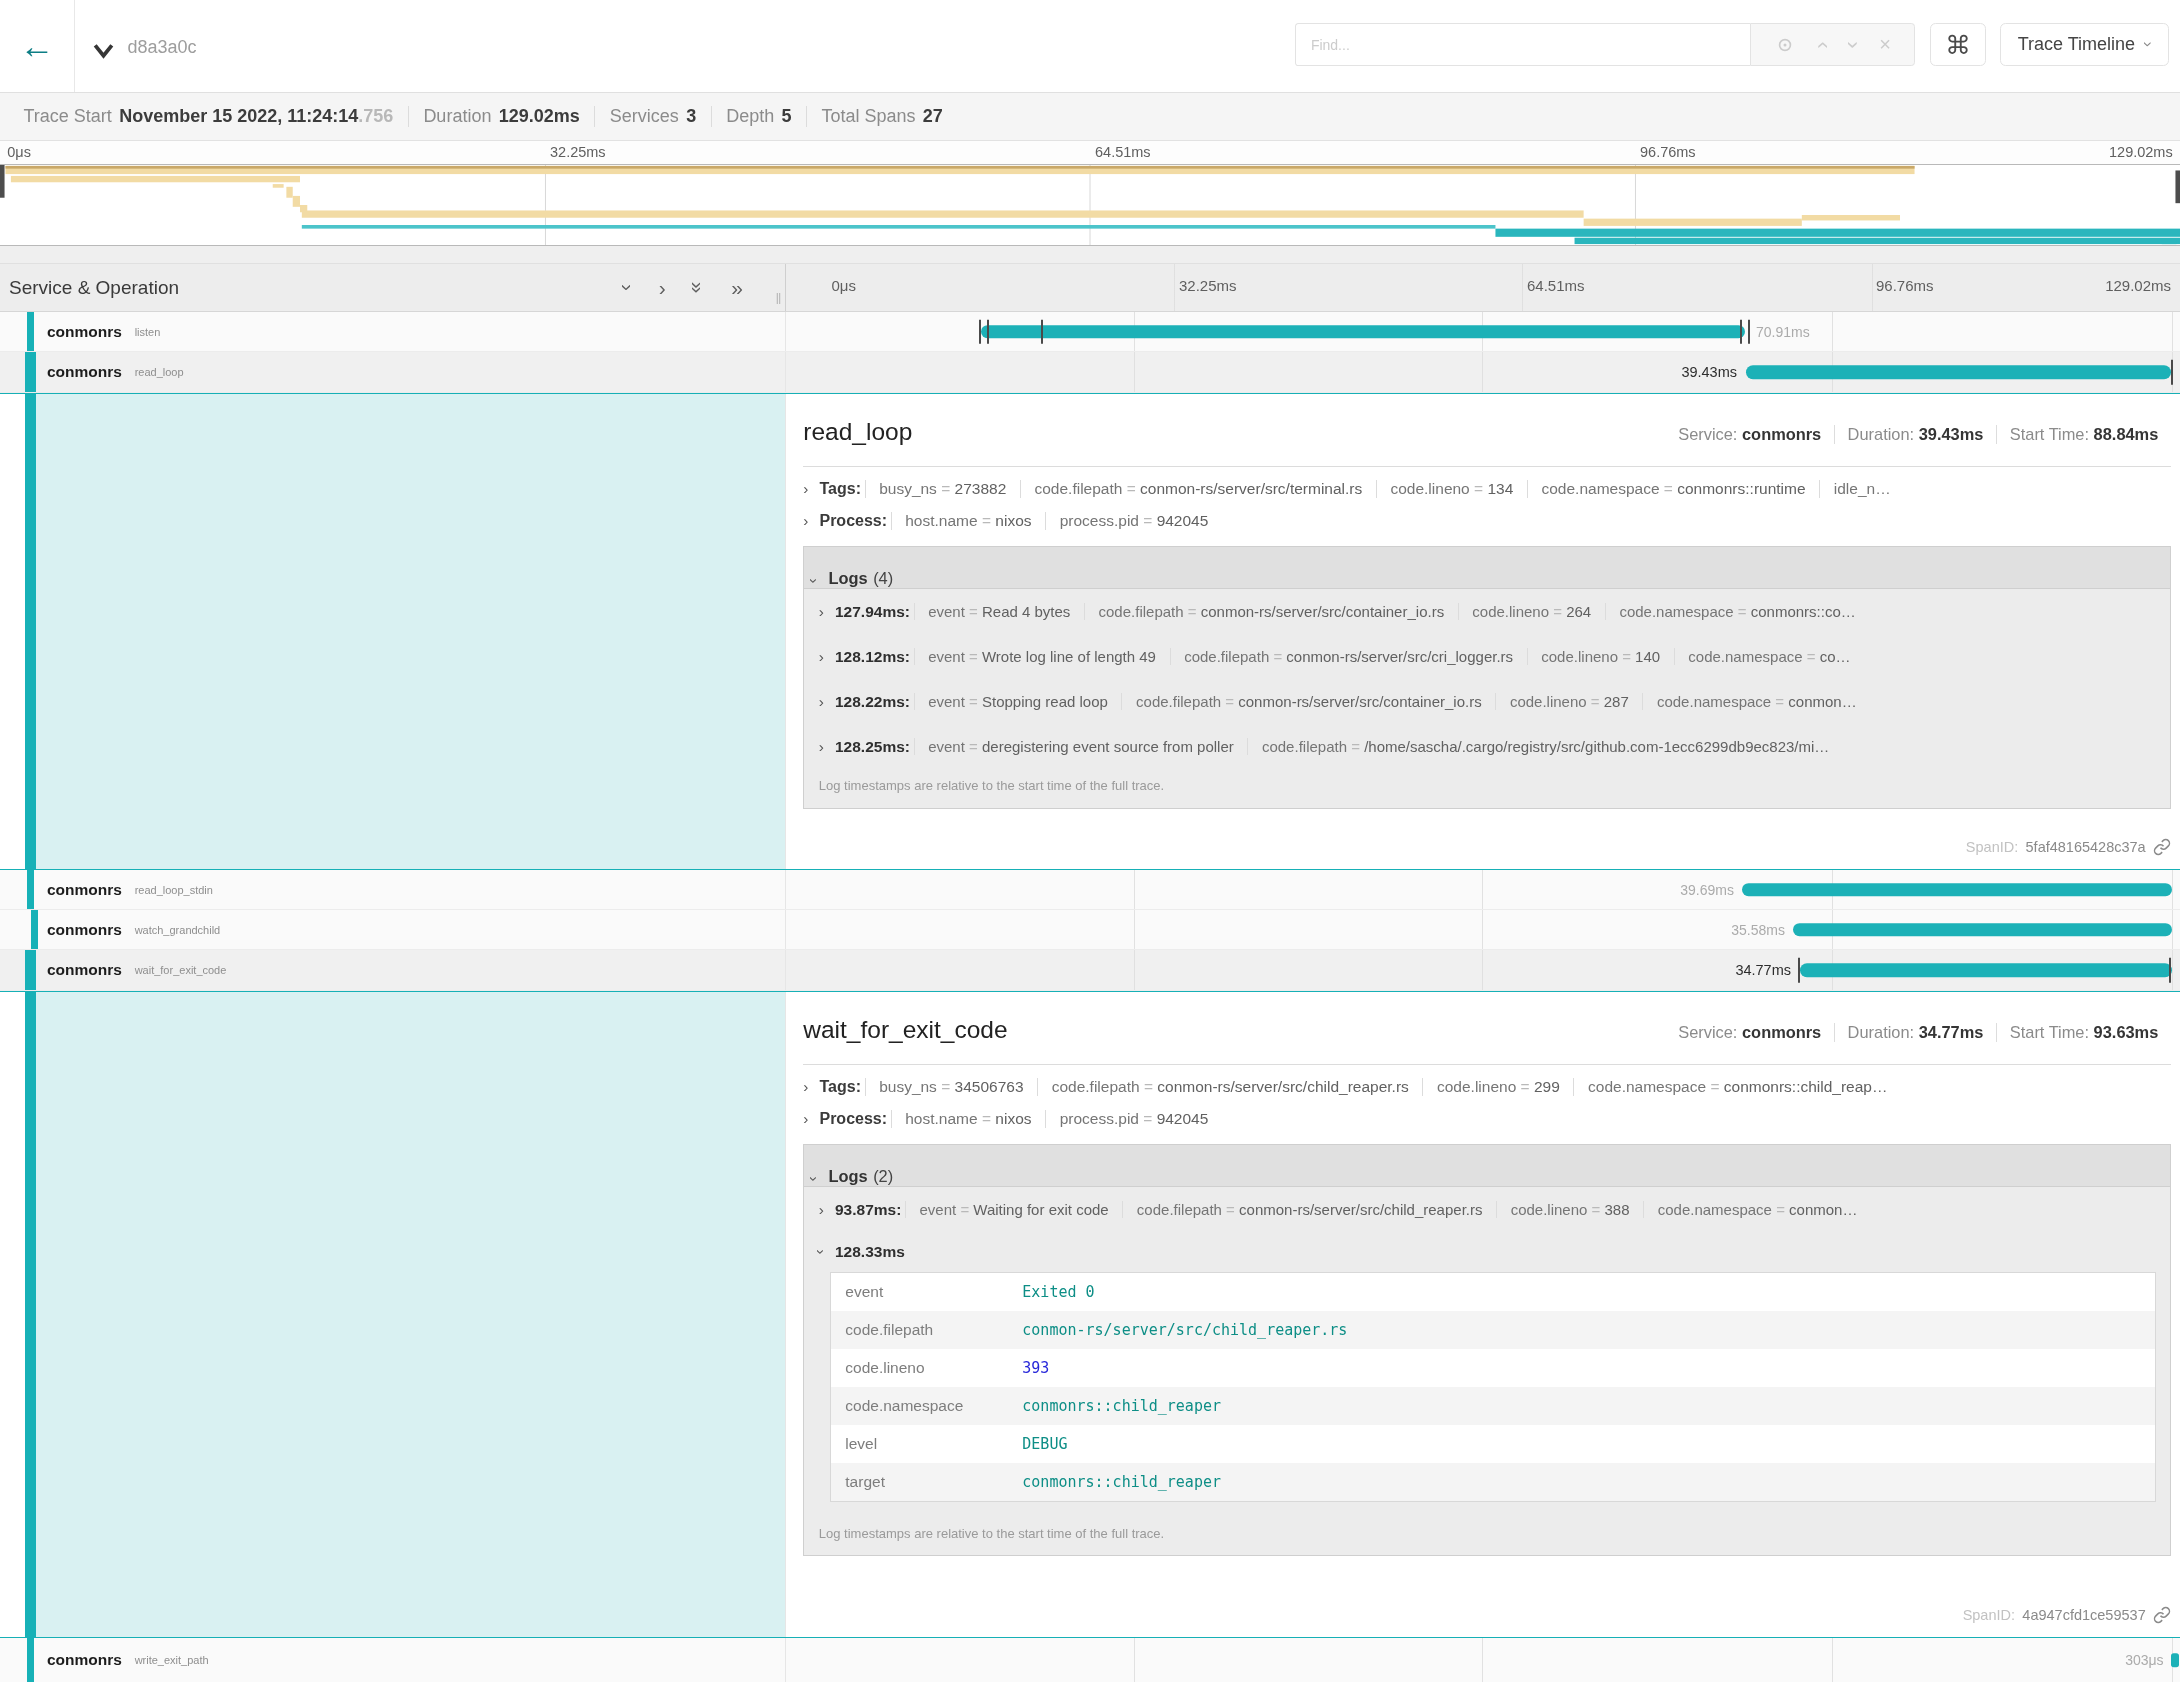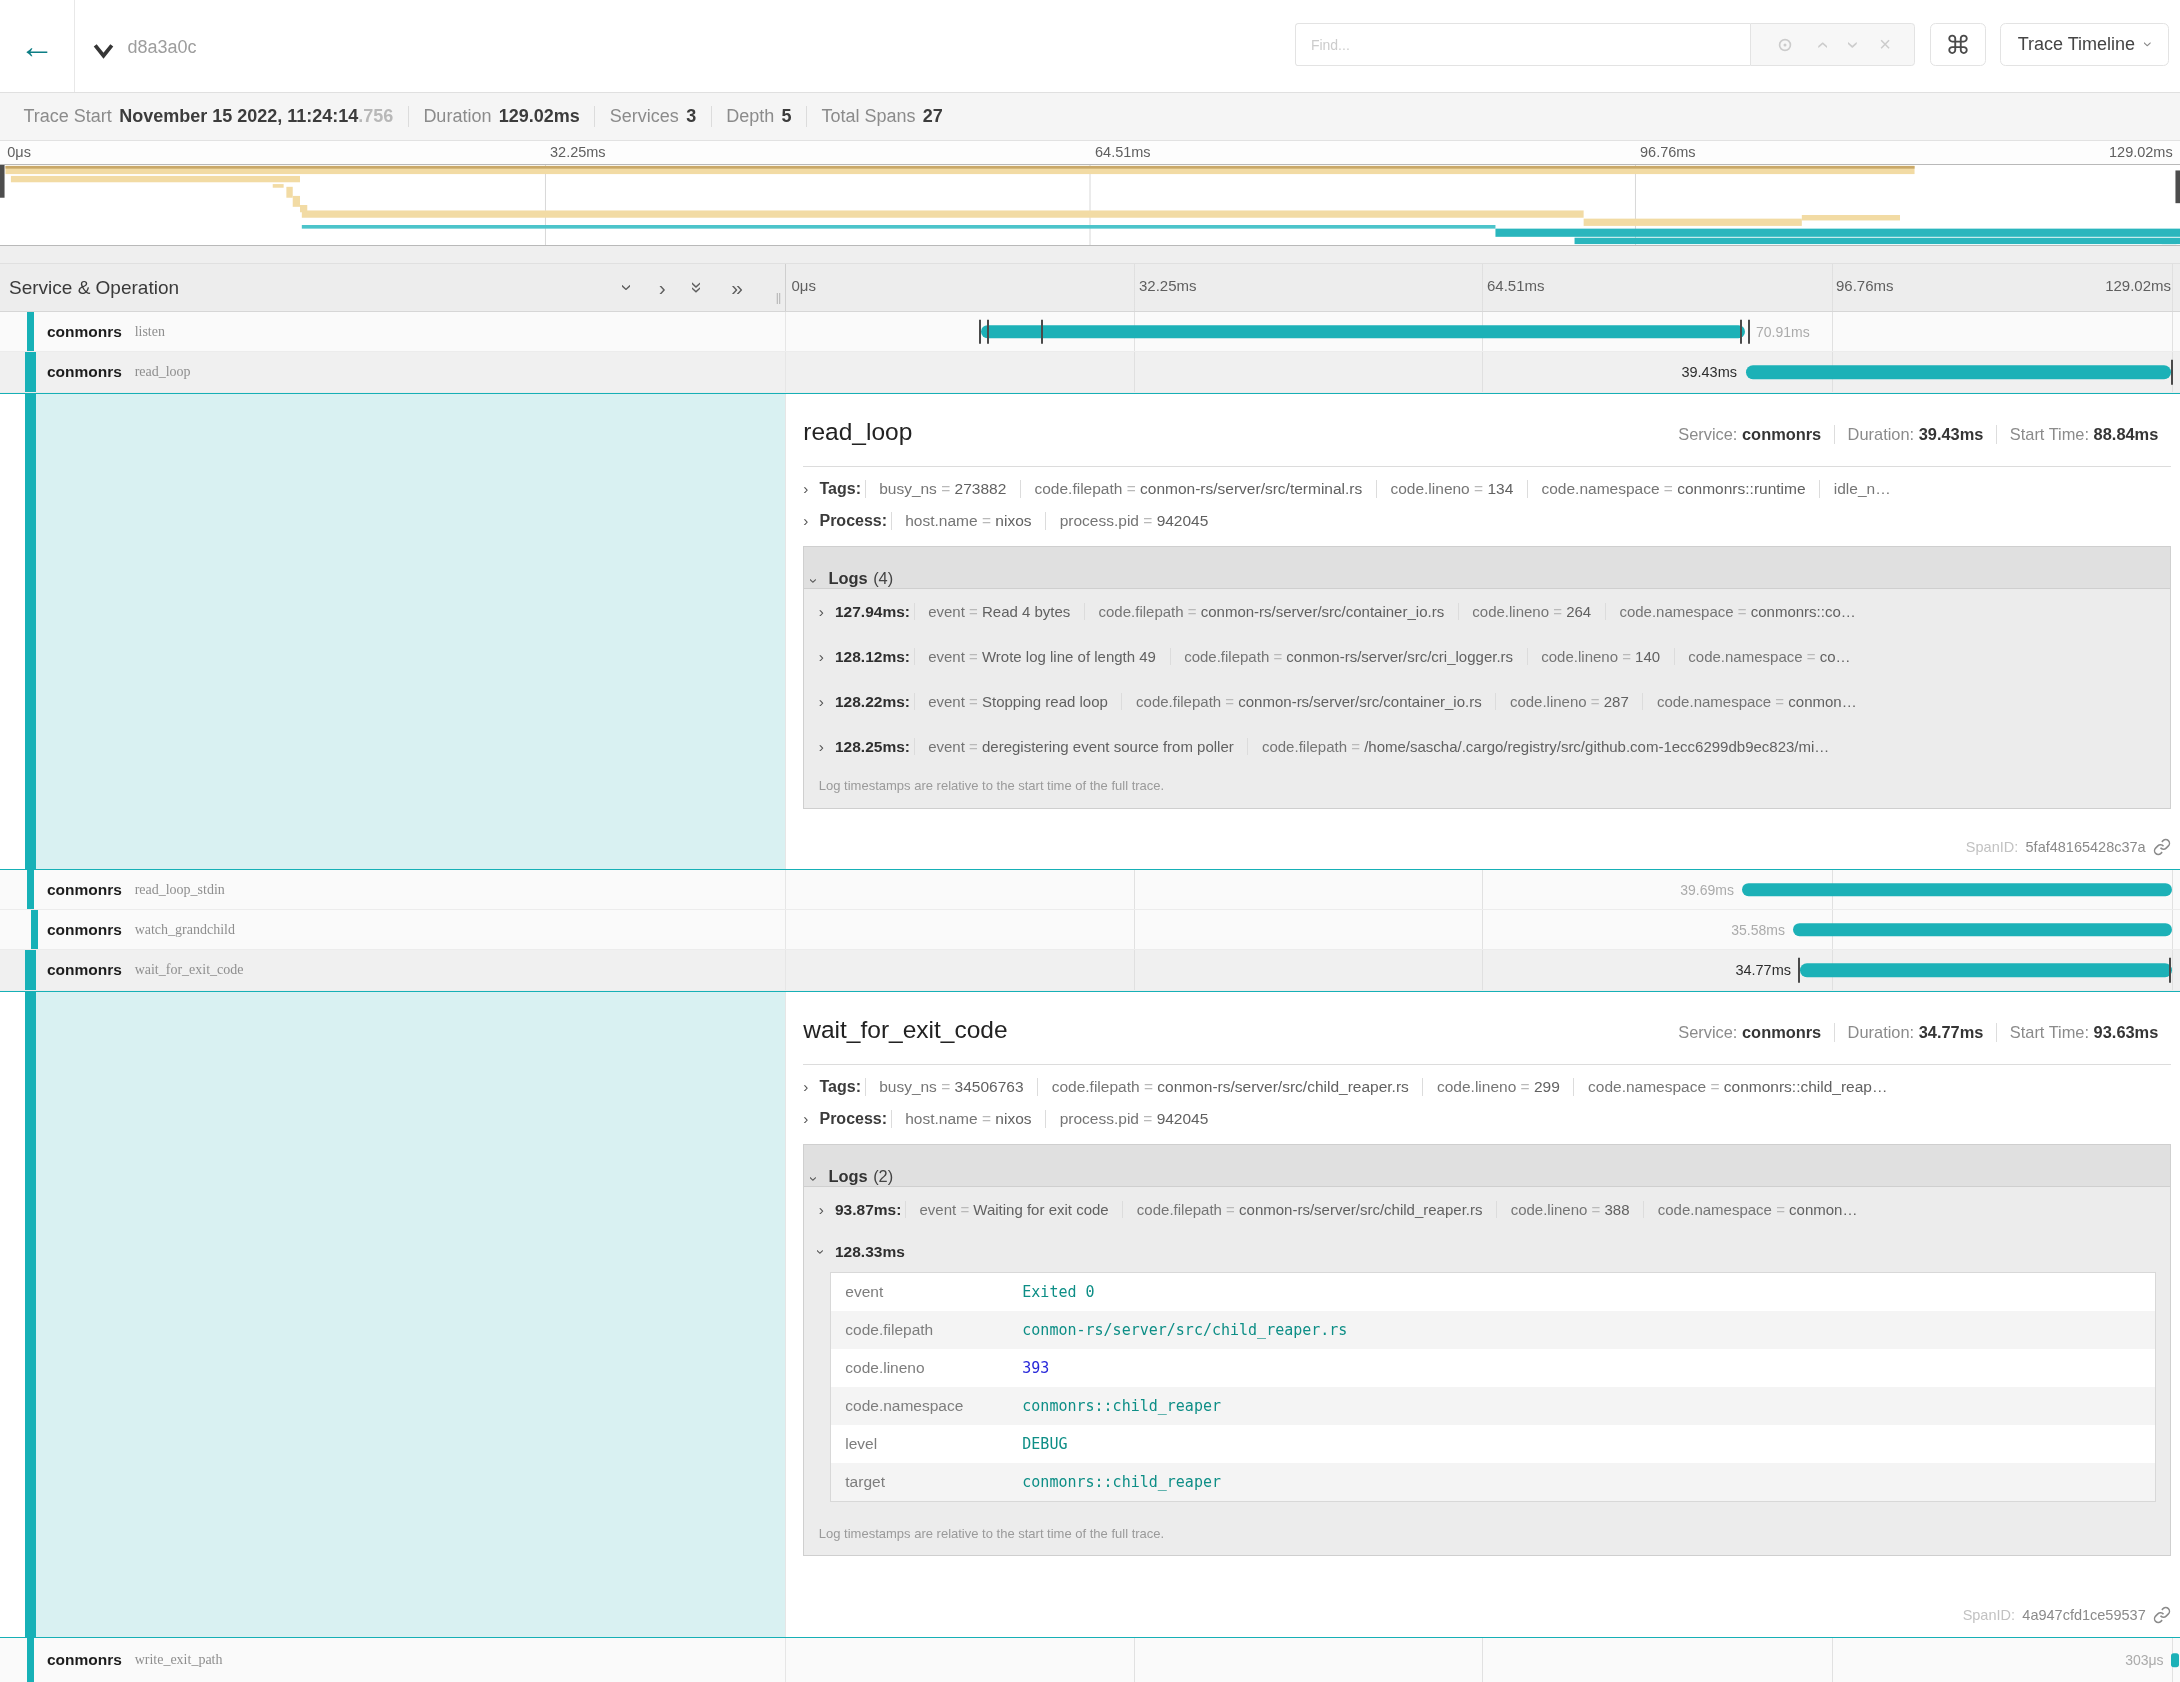--- a/index.html
+++ b/index.html
@@ -45,39 +45,39 @@
   .mini-ticks span { position: absolute; top: 2.7px; }
   .minimap { height: 82px; border-top: 0.9px solid #b9b9b9; border-bottom: 0.9px solid #b9b9b9; position: relative; background: #fff; }
   .minimap svg { display: block; }
   .gap-row { height: 18px; background: #efefef; border-bottom: 0.9px solid #e0e0e0; }
 
   
   .grid-bg { background-image: linear-gradient(#dedede,#dedede), linear-gradient(#dedede,#dedede),
              linear-gradient(#dedede,#dedede), linear-gradient(#dedede,#dedede);
              background-position: 348px 0, 696px 0, 1046px 0, 1386px 0;
              background-size: 0.9px 100%; background-repeat: no-repeat; }
-  .cols-header { height: 48px; background: #ededed; border-bottom: 0.9px solid #d6d6d6; display: flex; }
+  .cols-header { height: 48px; background: #ededed; border-bottom: 0.9px solid #d6d6d6; display: flex; gap: 40px; }
   .ch-left { width: 786px; position: relative; display: flex; align-items: center; border-right: 0.9px solid #cfcfcf; }
   .svc-op-title { font-size: 19px; color: #3a3a3a; margin-left: 9px; }
   .collapse-icons { position: absolute; right: 42px; display: flex; gap: 27px; color: #5f5f5f; align-items: center; }
   .collapse-icons .chev, .collapse-icons .dchev { color: #5f5f5f; font-size: 21px; cursor: pointer; }
   .dchev { display: inline-block; line-height: 1; }
   .dchev.down { transform: rotate(90deg); }
   .resize-handle { position: absolute; right: 3.6px; bottom: 3.6px; color: #bbb; font-size: 14.5px; cursor: col-resize; }
   .ch-right { flex: 1; position: relative; font-size: 15px; color: #5f5f5f; }
   .ch-right span { position: absolute; top: 12.7px; }
 
   
   .span-row { display: flex; height: 40px; background: #fafafa; border-bottom: 0.9px solid #ececec; cursor: pointer; }
   .span-row.selected { background: #f0f0f0; height: 41px; }
   .row-left { width: 786px; display: flex; align-items: center; position: relative; border-right: 0.9px solid #e6e6e6; }
   .accent { position: absolute; left: 27px; top: 0; bottom: 0; width: 7.3px; background: #17b1b7; }
   .selected .accent, .detail-accent { left: 24.5px; width: 11px; }
   .svc-name { margin-left: 47px; font-size: 15.5px; font-weight: bold; color: #1c1c1c; }
-  .op-name { margin-left: 12.7px; font-size: 14px; color: #8e8e8e; font-family: Liberation Serif, serif; }
+  .op-name { margin-left: 12.7px; font-size: 11px; color: #8e8e8e; }
   .row-timeline { flex: 1; position: relative; }
   .bar { position: absolute; top: 50%; transform: translateY(-50%); height: 13.6px; border-radius: 7.3px; background: #1cb1b7; }
   .bar-label { position: absolute; top: 50%; transform: translateY(-50%); font-size: 14px; color: #ababab; white-space: nowrap; }
   .bar-label.dark { color: #2e2e2e; font-size: 14.5px; }
   .bar-tick { position: absolute; top: 50%; transform: translateY(-50%); width: 1.8px; height: 24.5px; background: #4a4a4a; }
 
   
   .detail { display: flex; border-top: 1.8px solid #16b0b6; border-bottom: 1.8px solid #16b0b6; background: #fff; overflow: hidden; }
   .detail-left { width: 786px; position: relative; border-right: 0.9px solid #e6e6e6; background: #fff; flex-shrink: 0; }
   .detail-left .tint { position: absolute; left: 35px; right: 0; top: 0; bottom: 0; background: #d9f1f2; }

